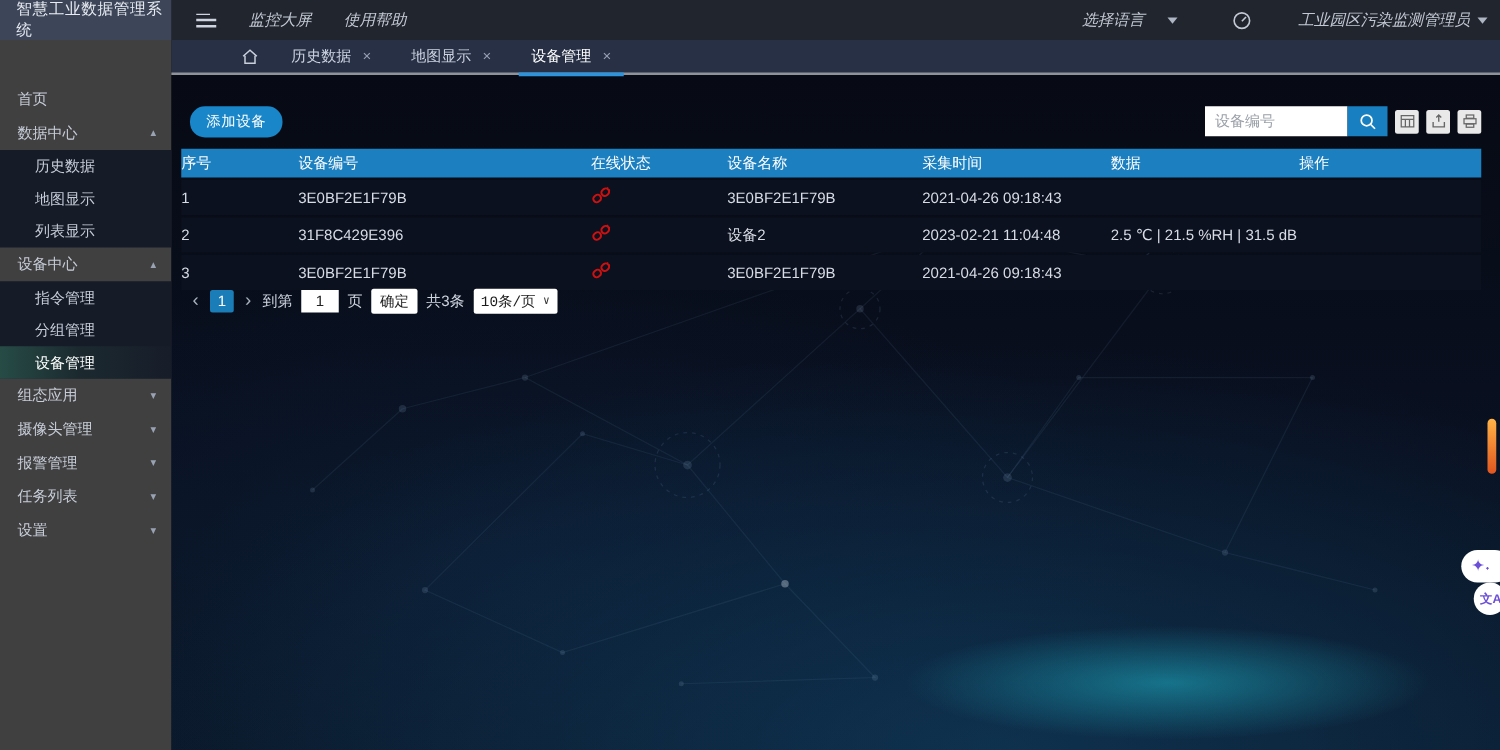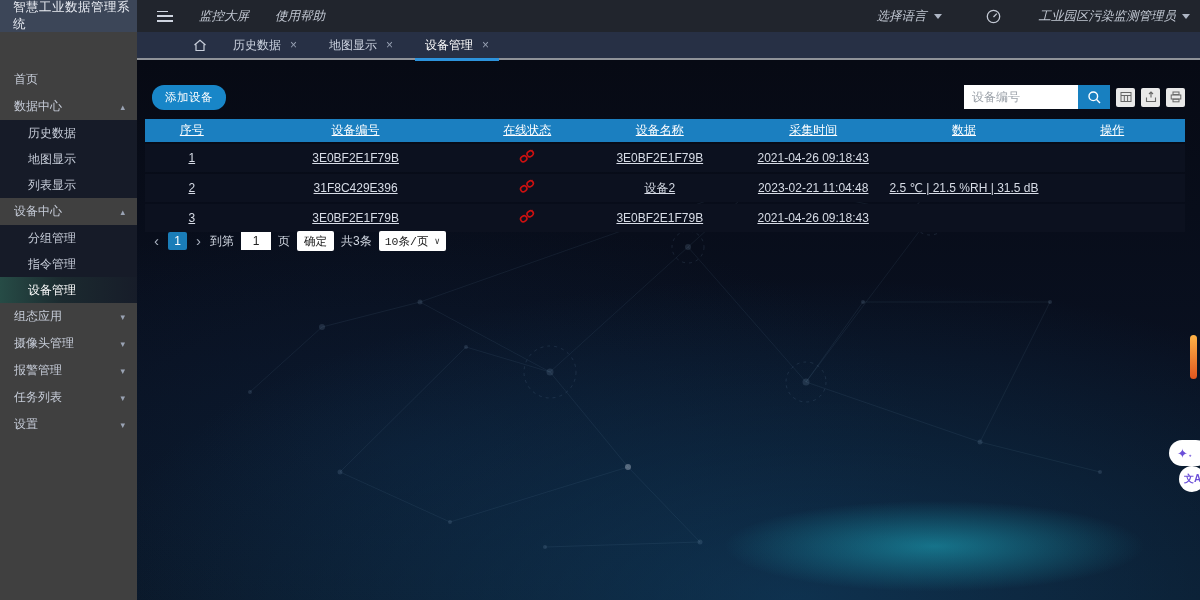--- a/index.html
+++ b/index.html
@@ -10,21 +10,21 @@
   
   .topbar { position:absolute; top:0; left:0; right:0; height:32px; display:flex; background:#21252d; z-index:30; }
   .logo { width:137px; height:32px; background:#3c4658; color:#e8ebf2; font-size:12.5px;
     display:flex; align-items:center; padding-left:13px; letter-spacing:.5px; }
   .topnav { flex:1; display:flex; align-items:center; color:#c3c9d4; font-size:12.5px;font-style:italic; }
   .burger { width:16px; height:11px; margin:0 0 0 20px; display:flex; flex-direction:column; justify-content:space-between; cursor:pointer; }
   .burger i { display:block; height:1.5px; background:#cfd5e0; }
   .burger i:nth-child(1){ width:11px; } .burger i:nth-child(2){ width:16px; } .burger i:nth-child(3){ width:16px; }
   .topnav-item { margin-left:26px; cursor:pointer; }
   .topnav-spacer { flex:1; }
-  .lang { display:flex; align-items:center; gap:7px; cursor:pointer; }
+  .lang { display:flex; align-items:center; gap:18px; cursor:pointer; }
   .caret-down { width:0; height:0; border-left:4px solid transparent; border-right:4px solid transparent; border-top:5px solid #aeb6c4; }
   .gauge-wrap { margin:0 38px 0 44px; display:flex; align-items:center; cursor:pointer; }
   .userbox { display:flex; align-items:center; gap:6px; margin-right:10px; cursor:pointer; }
 
   
   .sidebar { position:absolute; top:32px; left:0; width:137px; bottom:0; background:#404040; z-index:20; padding-top:34px; }
   .side-item { height:27px; display:flex; align-items:center; padding:0 12px 0 14px;
     color:#c6ccd8; font-size:12px; cursor:pointer; }
   .side-item .lbl { flex:1; }
   .side-item .arr { font-size:9px; color:#9aa3b4; }
@@ -66,21 +66,21 @@
   .mini-btn { width:19px; height:19px; background:#e9e9e9; border:none; border-radius:2px; margin-left:6px;
     display:flex; align-items:center; justify-content:center; cursor:pointer; }
   .mini-btn:first-of-type { margin-left:12px; }
 
   
   .dev-table { position:absolute; top:57px; left:8px; right:15px; }
   .t-head { display:flex; height:23px; background:#1b7fc0; align-items:center; }
   .t-head .cell { color:#fff; font-size:12px; }
   .t-row { display:flex; height:28px; background:#0c111f; align-items:center; margin-top:2px; }
   .t-row .cell { color:#d7dce6; font-size:12px; }
-  .cell { text-align:center; overflow:hidden; white-space:nowrap;text-decoration:underline; }
+  .cell { text-align:left; overflow:hidden; white-space:nowrap; }
   .c1{width:9%;} .c2{width:22.5%;} .c3{width:10.5%;} .c4{width:15%;} .c5{width:14.5%;} .c6{width:14.5%;} .c7{width:14%;}
 
   
   .pager { position:absolute; top:169px; left:15px; height:20px; display:flex; align-items:center;
     color:#cfd5df; font-size:12px; gap:7px; }
   .pg-arrow { color:#aab2c0; font-size:15px; line-height:18px; cursor:pointer; padding:0 2px; }
   .pg-cur { width:19px; height:18px; background:#1a7db8; color:#fff; border-radius:2px;
     display:flex; align-items:center; justify-content:center; font-size:12px; cursor:pointer; }
   .pg-input { width:30px; height:18px; border:none; text-align:center; font-size:12px; color:#222; outline:none; }
   .pg-btn { height:20px; padding:0 7px; background:#fff; color:#1b1b1b; border:none; border-radius:2px;
@@ -150,24 +150,24 @@
       <div class="sub-item">
         <span>列表显示</span>
         </div>
     </div>
     <div class="side-item">
       <span class="lbl">设备中心</span>
       <span class="arr">▴</span>
     </div>
     <div class="submenu">
       <div class="sub-item">
+        <span>指令管理</span>
+        </div>
+      <div class="sub-item">
         <span>分组管理</span>
-        </div>
-      <div class="sub-item">
-        <span>指令管理</span>
         </div>
       <div class="sub-item selected">
         <span>设备管理</span>
         </div>
     </div>
     <div class="side-item">
       <span class="lbl">组态应用</span>
       <span class="arr">▾</span>
     </div>
     <div class="side-item">

